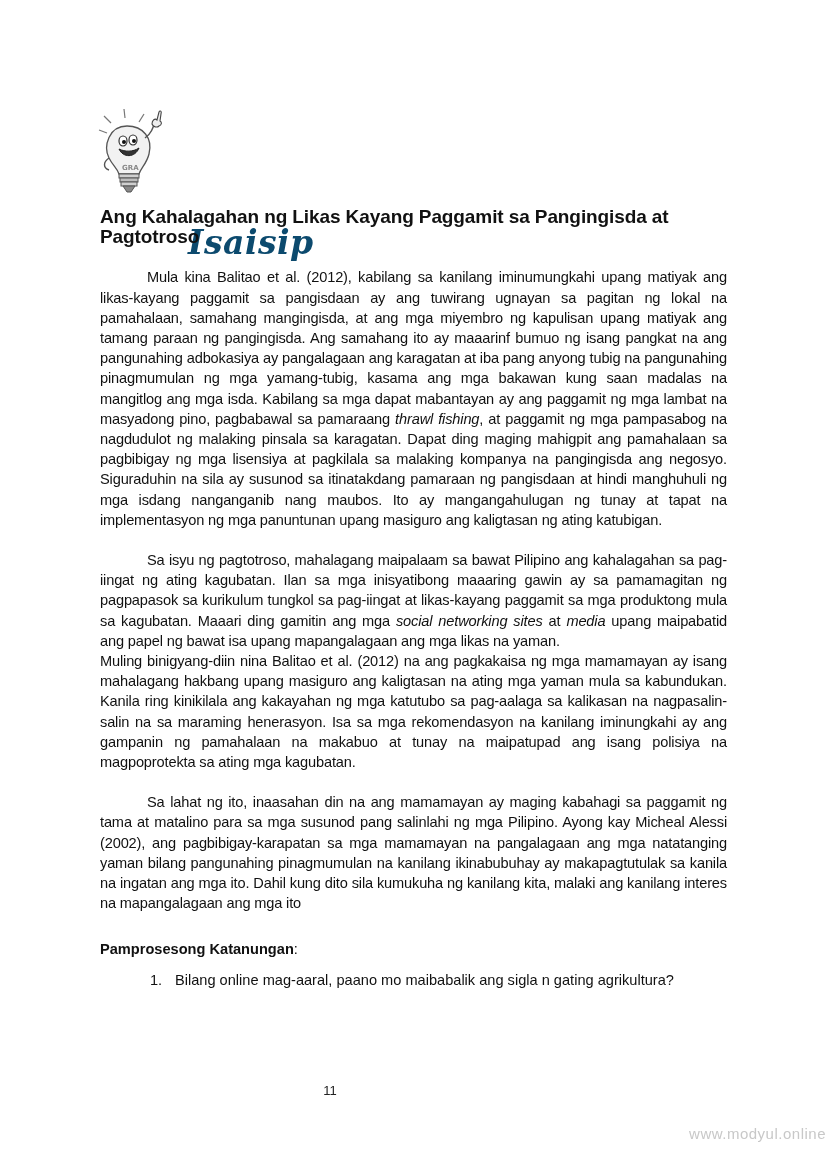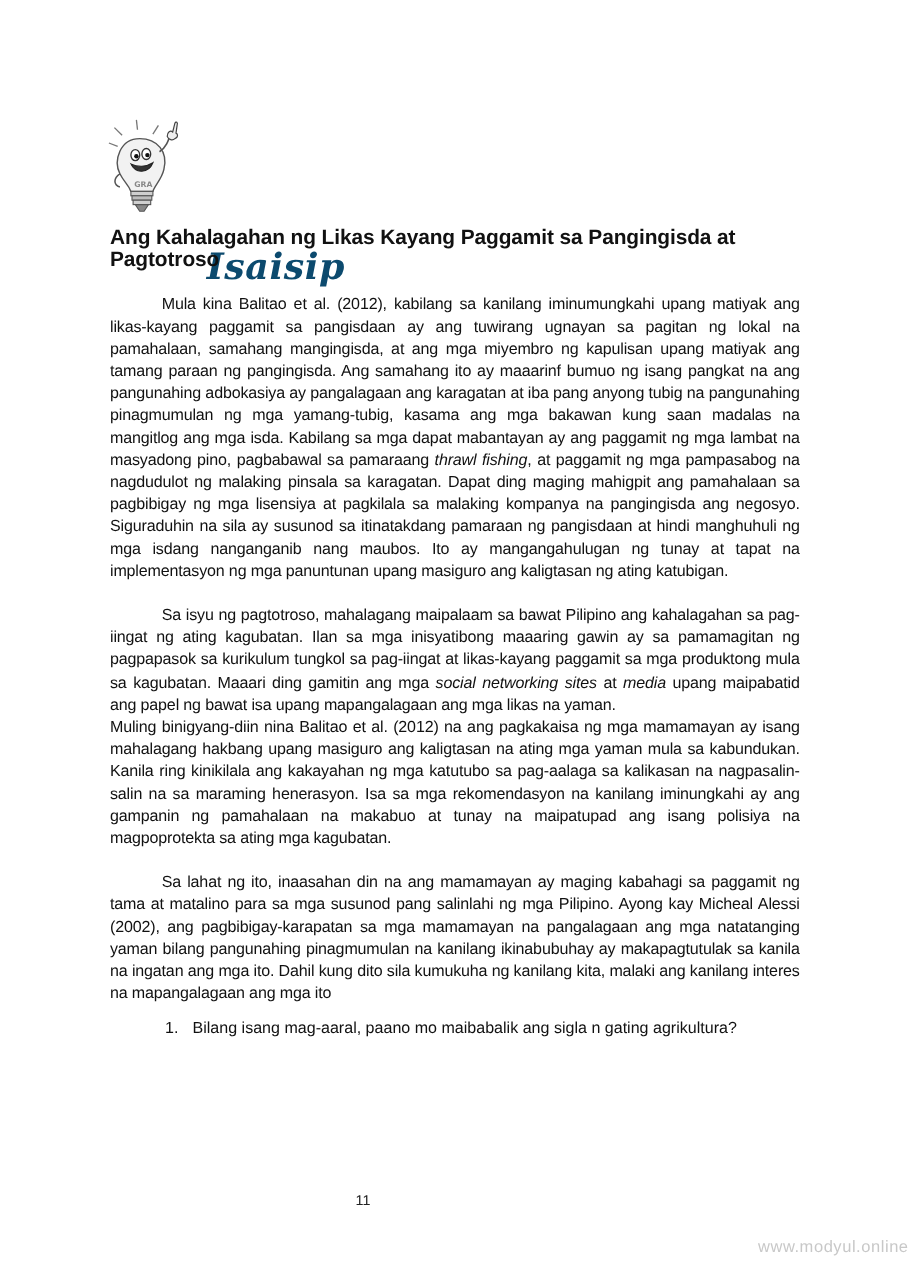--- a/index.html
+++ b/index.html
@@ -148,21 +148,22 @@
   <div class="gap"></div>
 
   <p class="indent"><span>Sa isyu ng pagtotroso, mahalagang maipalaam sa bawat Pilipino ang kahalagahan sa pag-iingat ng ating kagubatan. Ilan sa mga inisyatibong maaaring gawin ay sa pamamagitan ng pagpapasok sa kurikulum tungkol sa pag-iingat at likas-kayang paggamit sa mga produktong mula sa kagubatan. Maaari ding gamitin ang mga </span><i>social networking sites</i><span> at </span><i>media</i><span> upang maipabatid ang papel ng bawat isa upang mapangalagaan ang mga likas na yaman.</span></p>
 
   <p>Muling binigyang-diin nina Balitao et al. (2012) na ang pagkakaisa ng mga mamamayan ay isang mahalagang hakbang upang masiguro ang kaligtasan na ating mga yaman mula sa kabundukan. Kanila ring kinikilala ang kakayahan ng mga katutubo sa pag-aalaga sa kalikasan na nagpasalin-salin na sa maraming henerasyon. Isa sa mga rekomendasyon na kanilang iminungkahi ay ang gampanin ng pamahalaan na makabuo at tunay na maipatupad ang isang polisiya na magpoprotekta sa ating mga kagubatan.</p>
 
   <div class="gap"></div>
 
   <p class="indent">Sa lahat ng ito, inaasahan din na ang mamamayan ay maging kabahagi sa paggamit ng tama at matalino para sa mga susunod pang salinlahi ng mga Pilipino. Ayong kay Micheal Alessi (2002), ang pagbibigay-karapatan sa mga mamamayan na pangalagaan ang mga natatanging yaman bilang pangunahing pinagmumulan na kanilang ikinabubuhay ay makapagtutulak sa kanila na ingatan ang mga ito. Dahil kung dito sila kumukuha ng kanilang kita, malaki ang kanilang interes na mapangalagaan ang mga ito</p>
 
+  <div class="q-heading"><span>Pamprosesong Katanungan</span><span class="colon">:</span></div>
 
 
   <ol class="q-list">
-    <li><span class="num">1.</span><span>Bilang isang mag-aaral, paano mo maibabalik ang sigla n gating agrikultura?</span></li>
+    <li><span class="num">1.</span><span>Bilang online mag-aaral, paano mo maibabalik ang sigla n gating agrikultura?</span></li>
   </ol>
 </div>
 
 <div class="page-number">11</div>
 <div class="watermark">www.modyul.online</div>
 
 </body></html>

